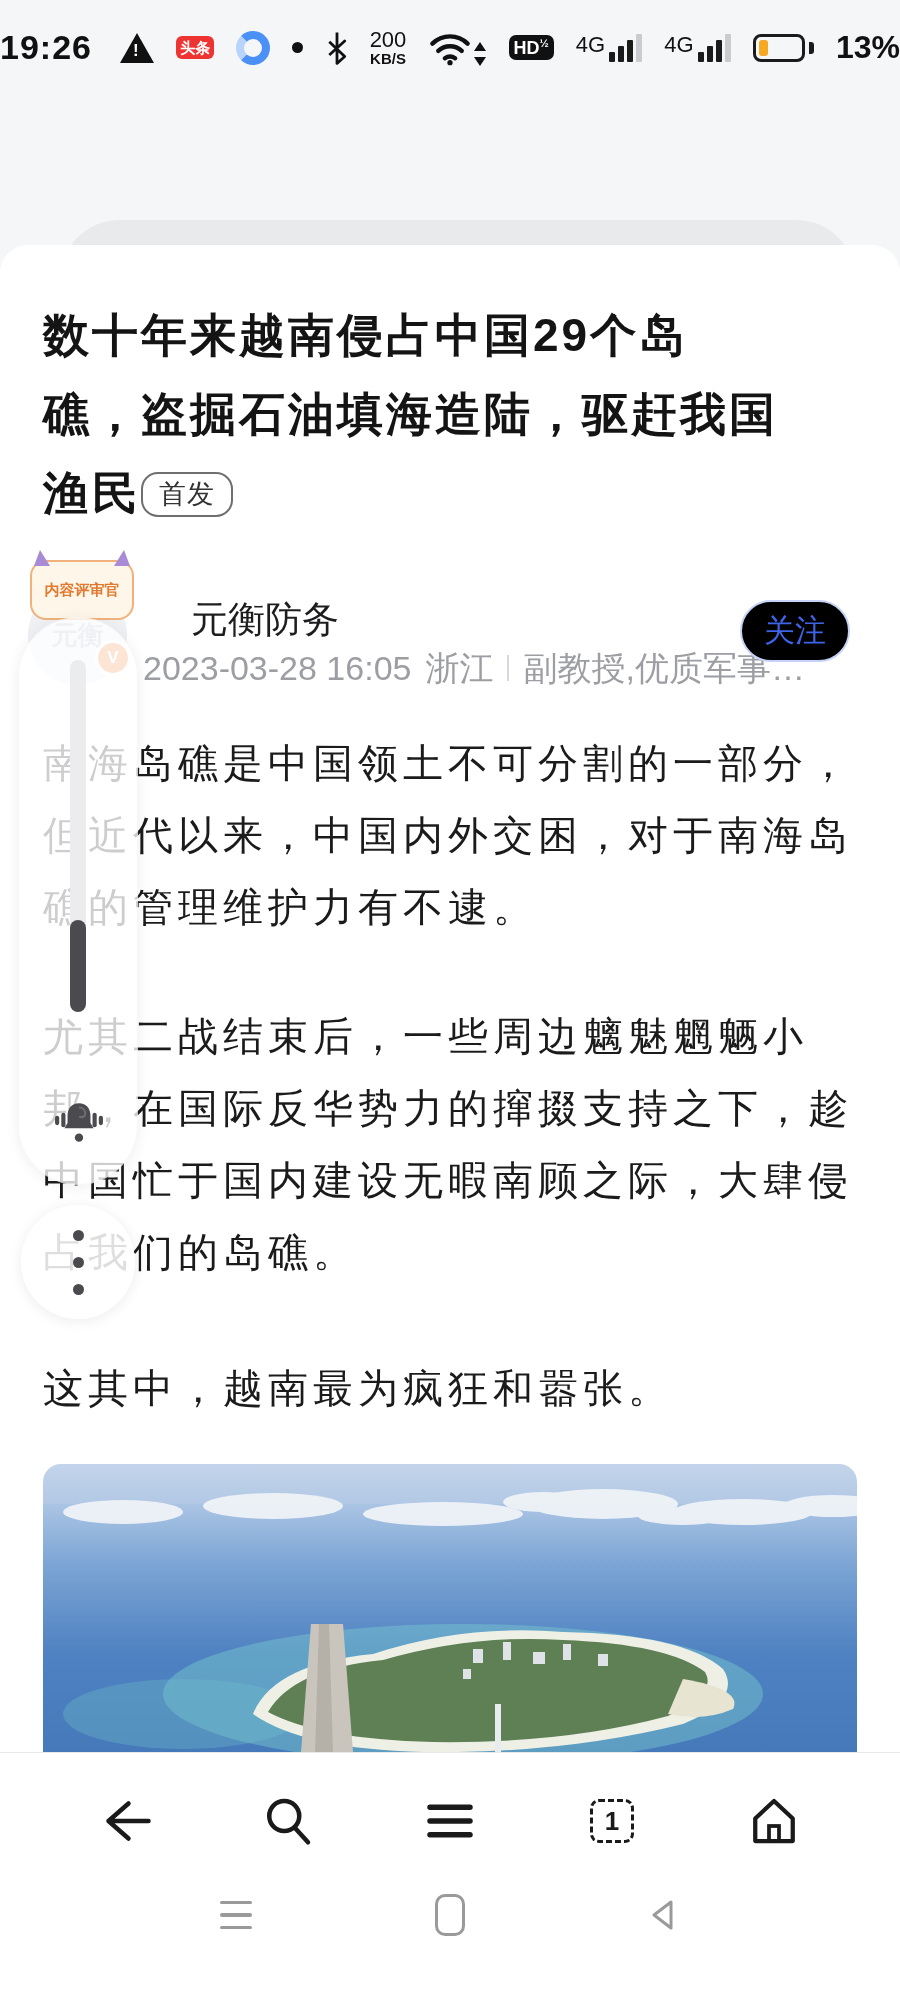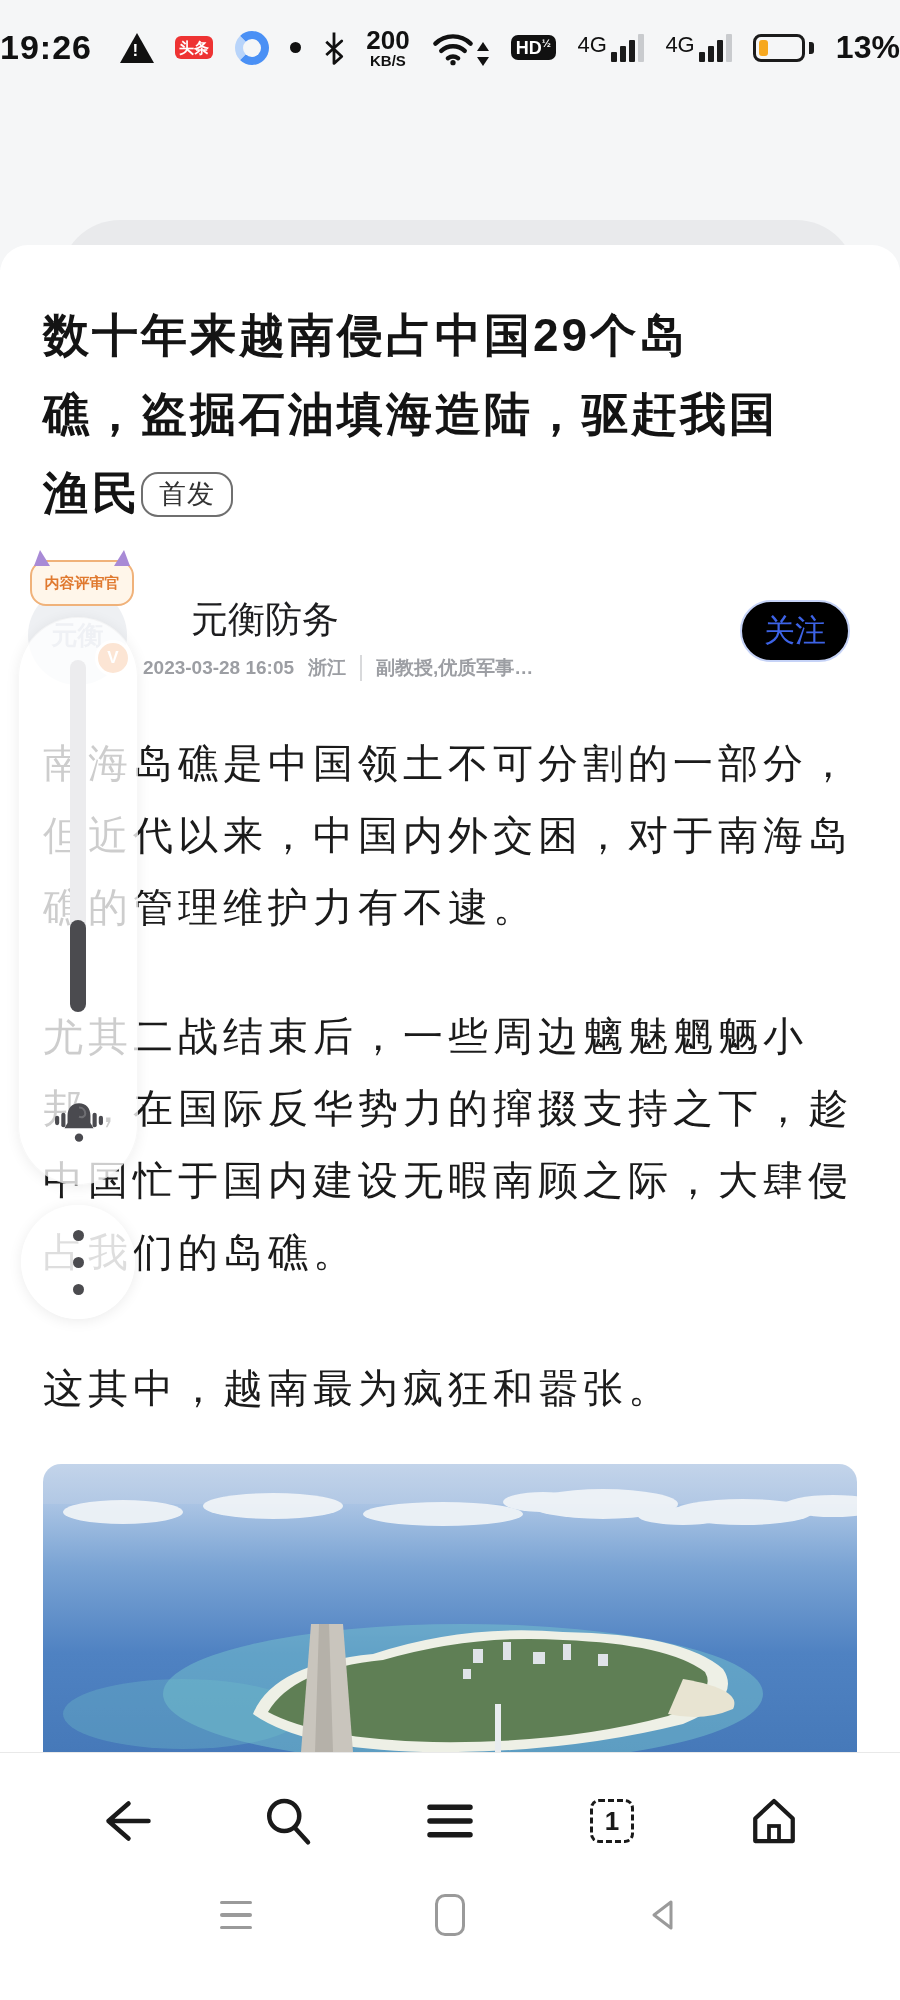--- a/index.html
+++ b/index.html
@@ -13,21 +13,21 @@
   .sb-time{font-size:34px;font-weight:600;letter-spacing:1px;margin-right:6px;}
   .sb-tri{width:0;height:0;border-left:17px solid transparent;border-right:17px solid transparent;
           border-bottom:30px solid #111;position:relative;}
   .sb-tri span{position:absolute;left:-4px;top:8px;color:#fff;font-size:17px;font-weight:700;}
   .sb-toutiao{background:#e33; color:#fff;font-size:15px;font-weight:700;border-radius:6px;
               padding:4px 4px;line-height:1;display:inline-block;}
   .sb-browser{width:34px;height:34px;border-radius:50%;border:8px solid #4a90f5;border-left-color:#b8d4fa;
               box-sizing:border-box;}
   .sb-dot{width:11px;height:11px;border-radius:50%;background:#111;}
   .sb-speed{display:flex;flex-direction:column;align-items:center;line-height:1;}
-  .sb-speed b{font-size:26px;font-weight:700;}
+  .sb-speed b{font-size:22px;font-weight:400;}
   .sb-speed i{font-size:15px;font-style:normal;font-weight:600;}
   .sb-hd{background:#111;color:#fff;border-radius:7px;padding:3px 5px;font-size:18px;font-weight:800;line-height:1;}
   .sb-hd sup{font-size:11px;}
   .sb-4g{display:flex;align-items:flex-end;gap:3px;}
   .sb-4g .lbl{font-size:22px;font-weight:400;margin-right:1px;align-self:flex-start;line-height:1;}
   .bar{width:6px;background:#1b1b1b;border-radius:1px;display:inline-block;}
   .bar.light{background:#c9cbce;}
   .sb-batt{display:flex;align-items:center;gap:4px;}
   .batt-body{width:52px;height:28px;border:3px solid #1b1b1b;border-radius:8px;position:relative;box-sizing:border-box;}
   .batt-fill{position:absolute;left:3px;top:3px;bottom:3px;width:9px;background:#f6a820;border-radius:3px;}
@@ -47,30 +47,30 @@
 
   .article-title{left:43px;top:296px;width:816px;font-size:46px;font-weight:700;color:#141414;
                  line-height:79px;letter-spacing:3px;}
   .title-text{white-space:pre-line;}
   .badge-first{display:inline-block;font-size:27px;font-weight:400;color:#333;border:2px solid #6f6f6f;
                border-radius:17px;padding:3px 16px;margin-left:0;letter-spacing:1px;vertical-align:6px;line-height:1.3;}
 
   
   .avatar{left:28px;top:578px;width:99px;height:99px;border-radius:50%;background:#eef0f3;
           display:flex;align-items:center;justify-content:center;color:#b6bfcf;font-size:26px;font-weight:700;margin-top:8px;}
-  .crown{left:30px;top:560px;width:104px;height:46px;background:#fff6ea;border:2px solid #f0b27a;border-radius:16px;
+  .crown{left:30px;top:560px;width:104px;height:60px;background:#fff6ea;border:2px solid #f0b27a;border-radius:16px;
          display:flex;align-items:center;justify-content:center;font-size:15px;color:#e07a30;font-weight:700;
          box-sizing:border-box;}
   .horn{position:absolute;top:-12px;width:0;height:0;border-bottom:16px solid #a88ad6;}
   .horn.l{left:2px;border-left:6px solid transparent;border-right:10px solid transparent;}
   .horn.r{right:2px;border-left:10px solid transparent;border-right:6px solid transparent;}
   .vbadge{left:95px;top:640px;width:30px;height:30px;border-radius:50%;background:#f08a3c;border:3px solid #fff;
           color:#fff;font-size:17px;font-weight:800;display:flex;align-items:center;justify-content:center;box-sizing:content-box;}
   .author-name{left:143px;top:596px;font-size:37px;color:#1d1d1f;line-height:48px;margin-left:48px;}
-  .author-meta{left:143px;top:650px;display:flex;align-items:center;gap:14px;font-size:19px;color:#9c9ea3;line-height:36px;white-space:nowrap;font-weight:bold;}
+  .author-meta{left:143px;top:650px;display:flex;align-items:center;gap:14px;font-size:34px;color:#9c9ea3;line-height:36px;white-space:nowrap;}
   .meta-sep{width:2px;height:26px;background:#d8d9db;}
   .follow-btn{left:740px;top:600px;width:110px;height:62px;border:2px solid #c6d3f7;border-radius:32px;background:#000000;
               color:#3d63e6;font-size:31px;display:flex;align-items:center;justify-content:center;box-sizing:border-box;}
 
   
   .para{left:43px;width:816px;font-size:40px;color:#1b1b1b;line-height:72px;letter-spacing:5px;white-space:pre-line;}
   .p1{top:727px;} .p2{top:1000px;} .p3{top:1352px;}
 
   
   .article-image{left:43px;top:1464px;width:814px;height:288px;border-radius:18px 18px 0 0;overflow:hidden;}

